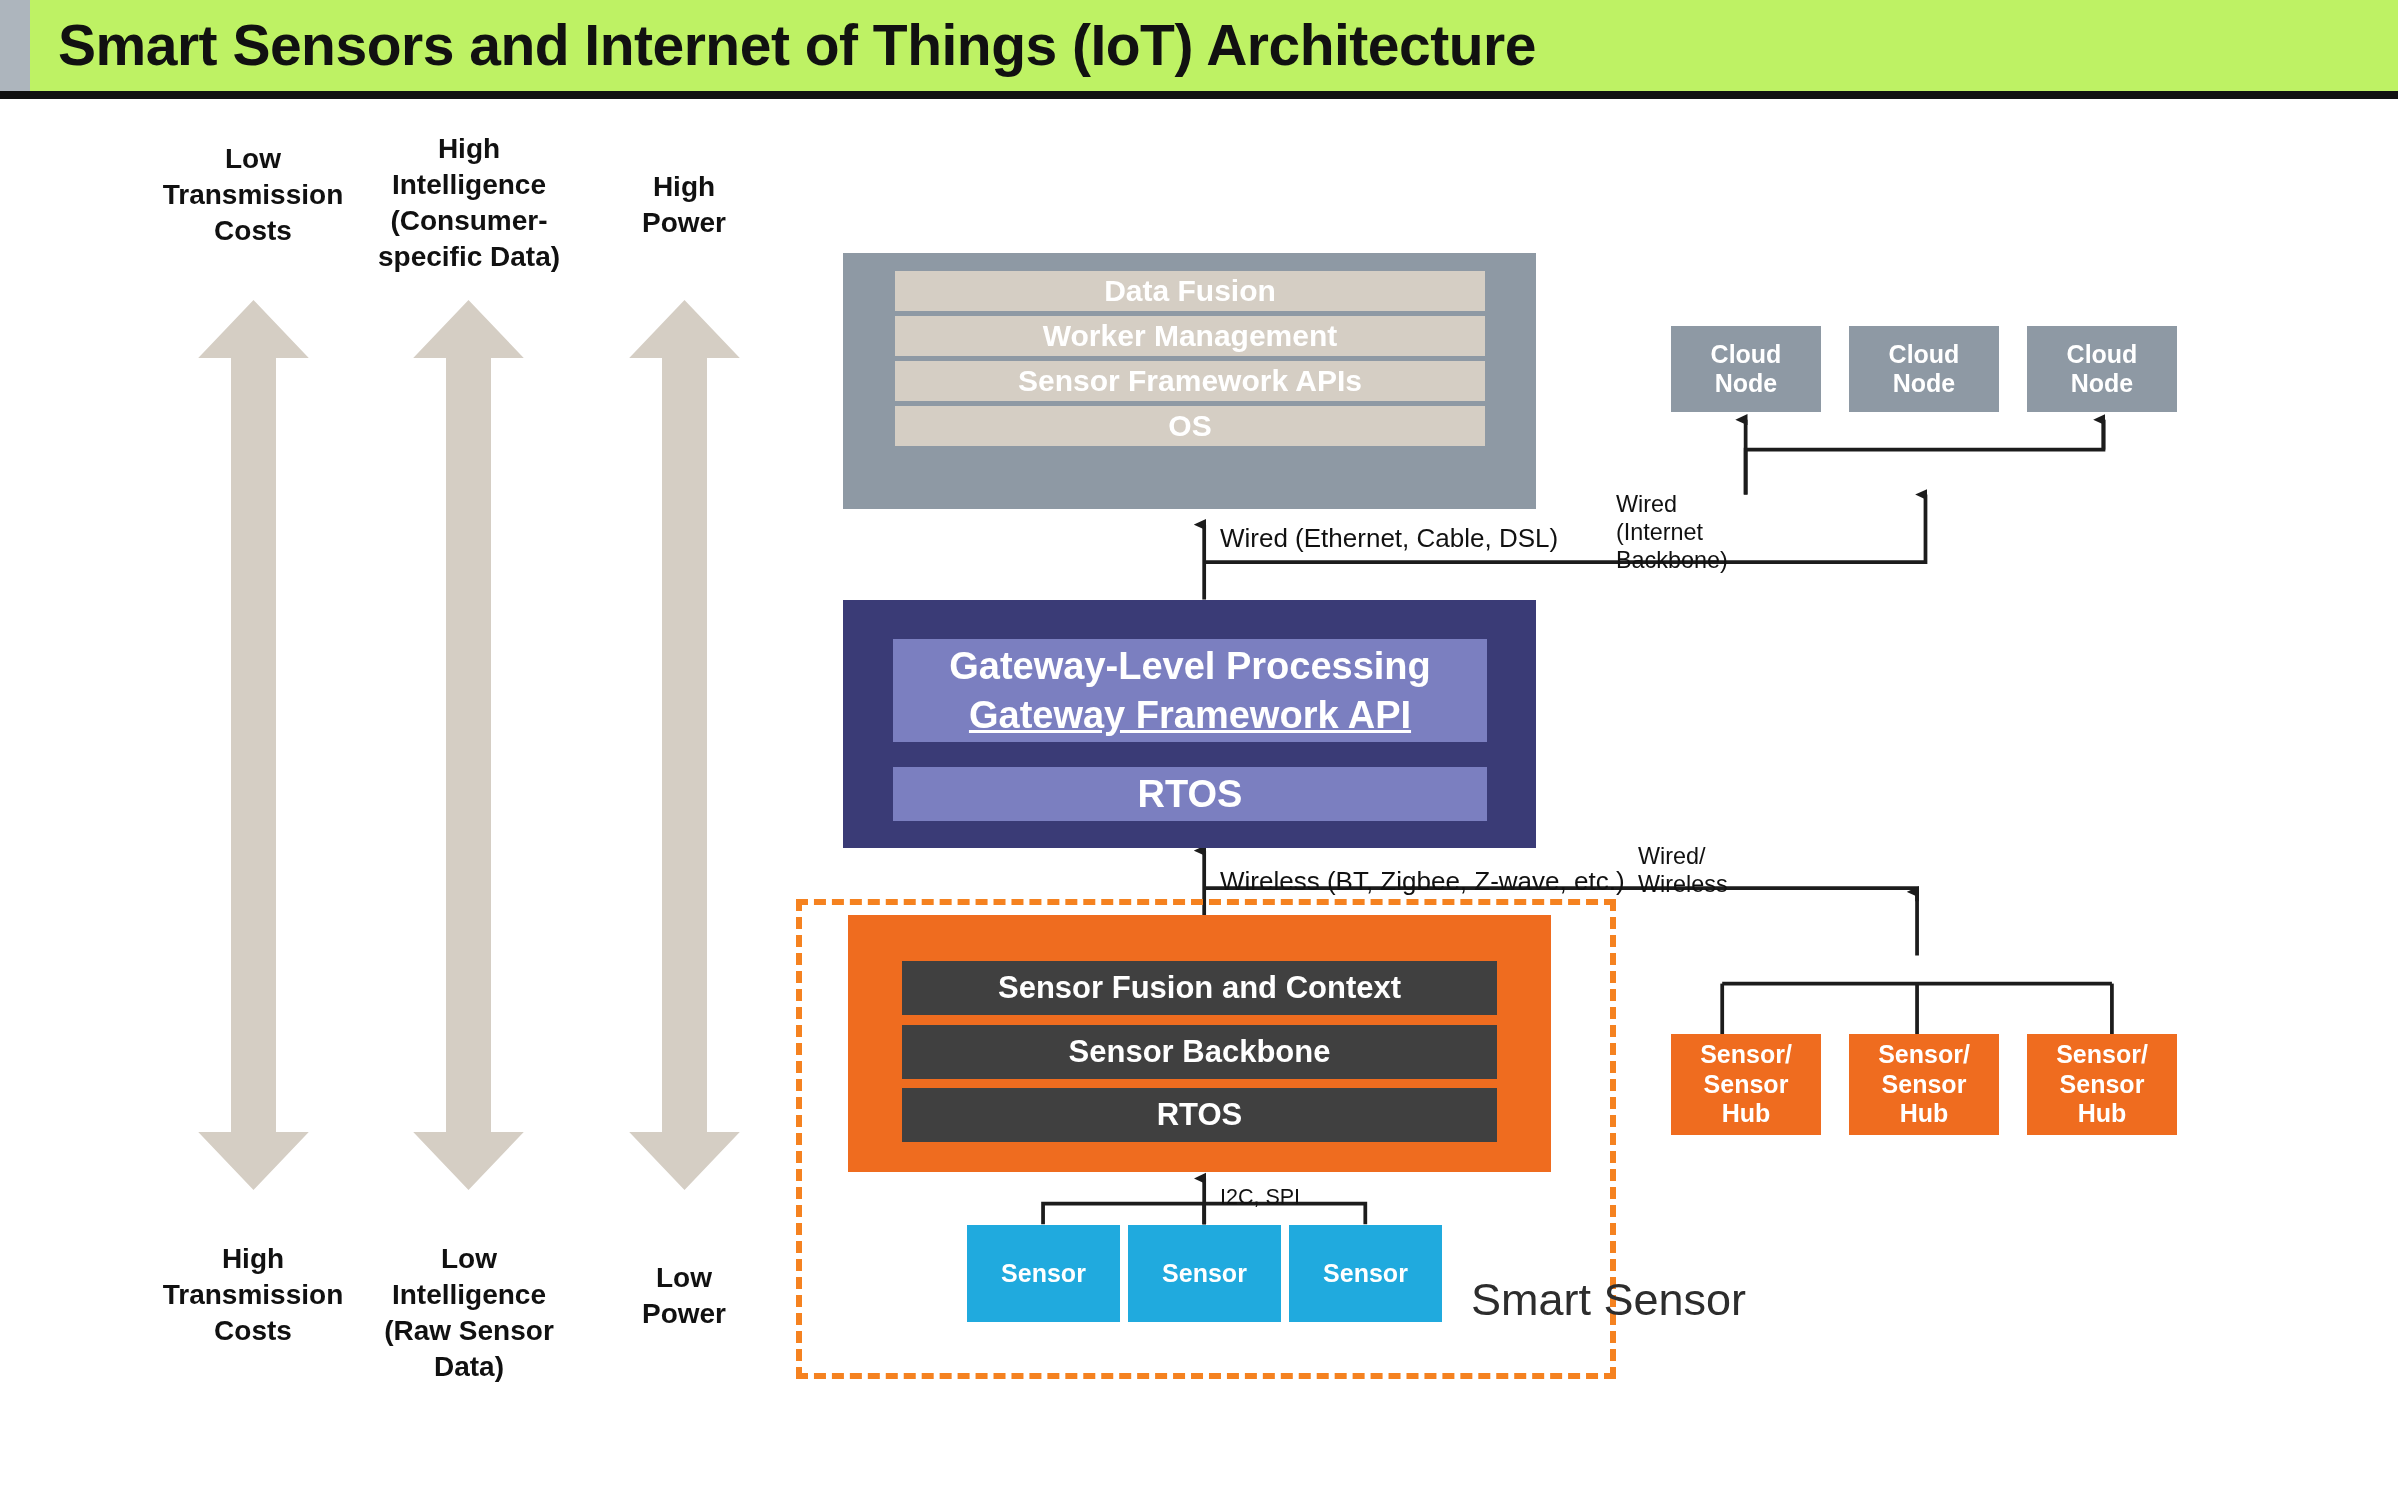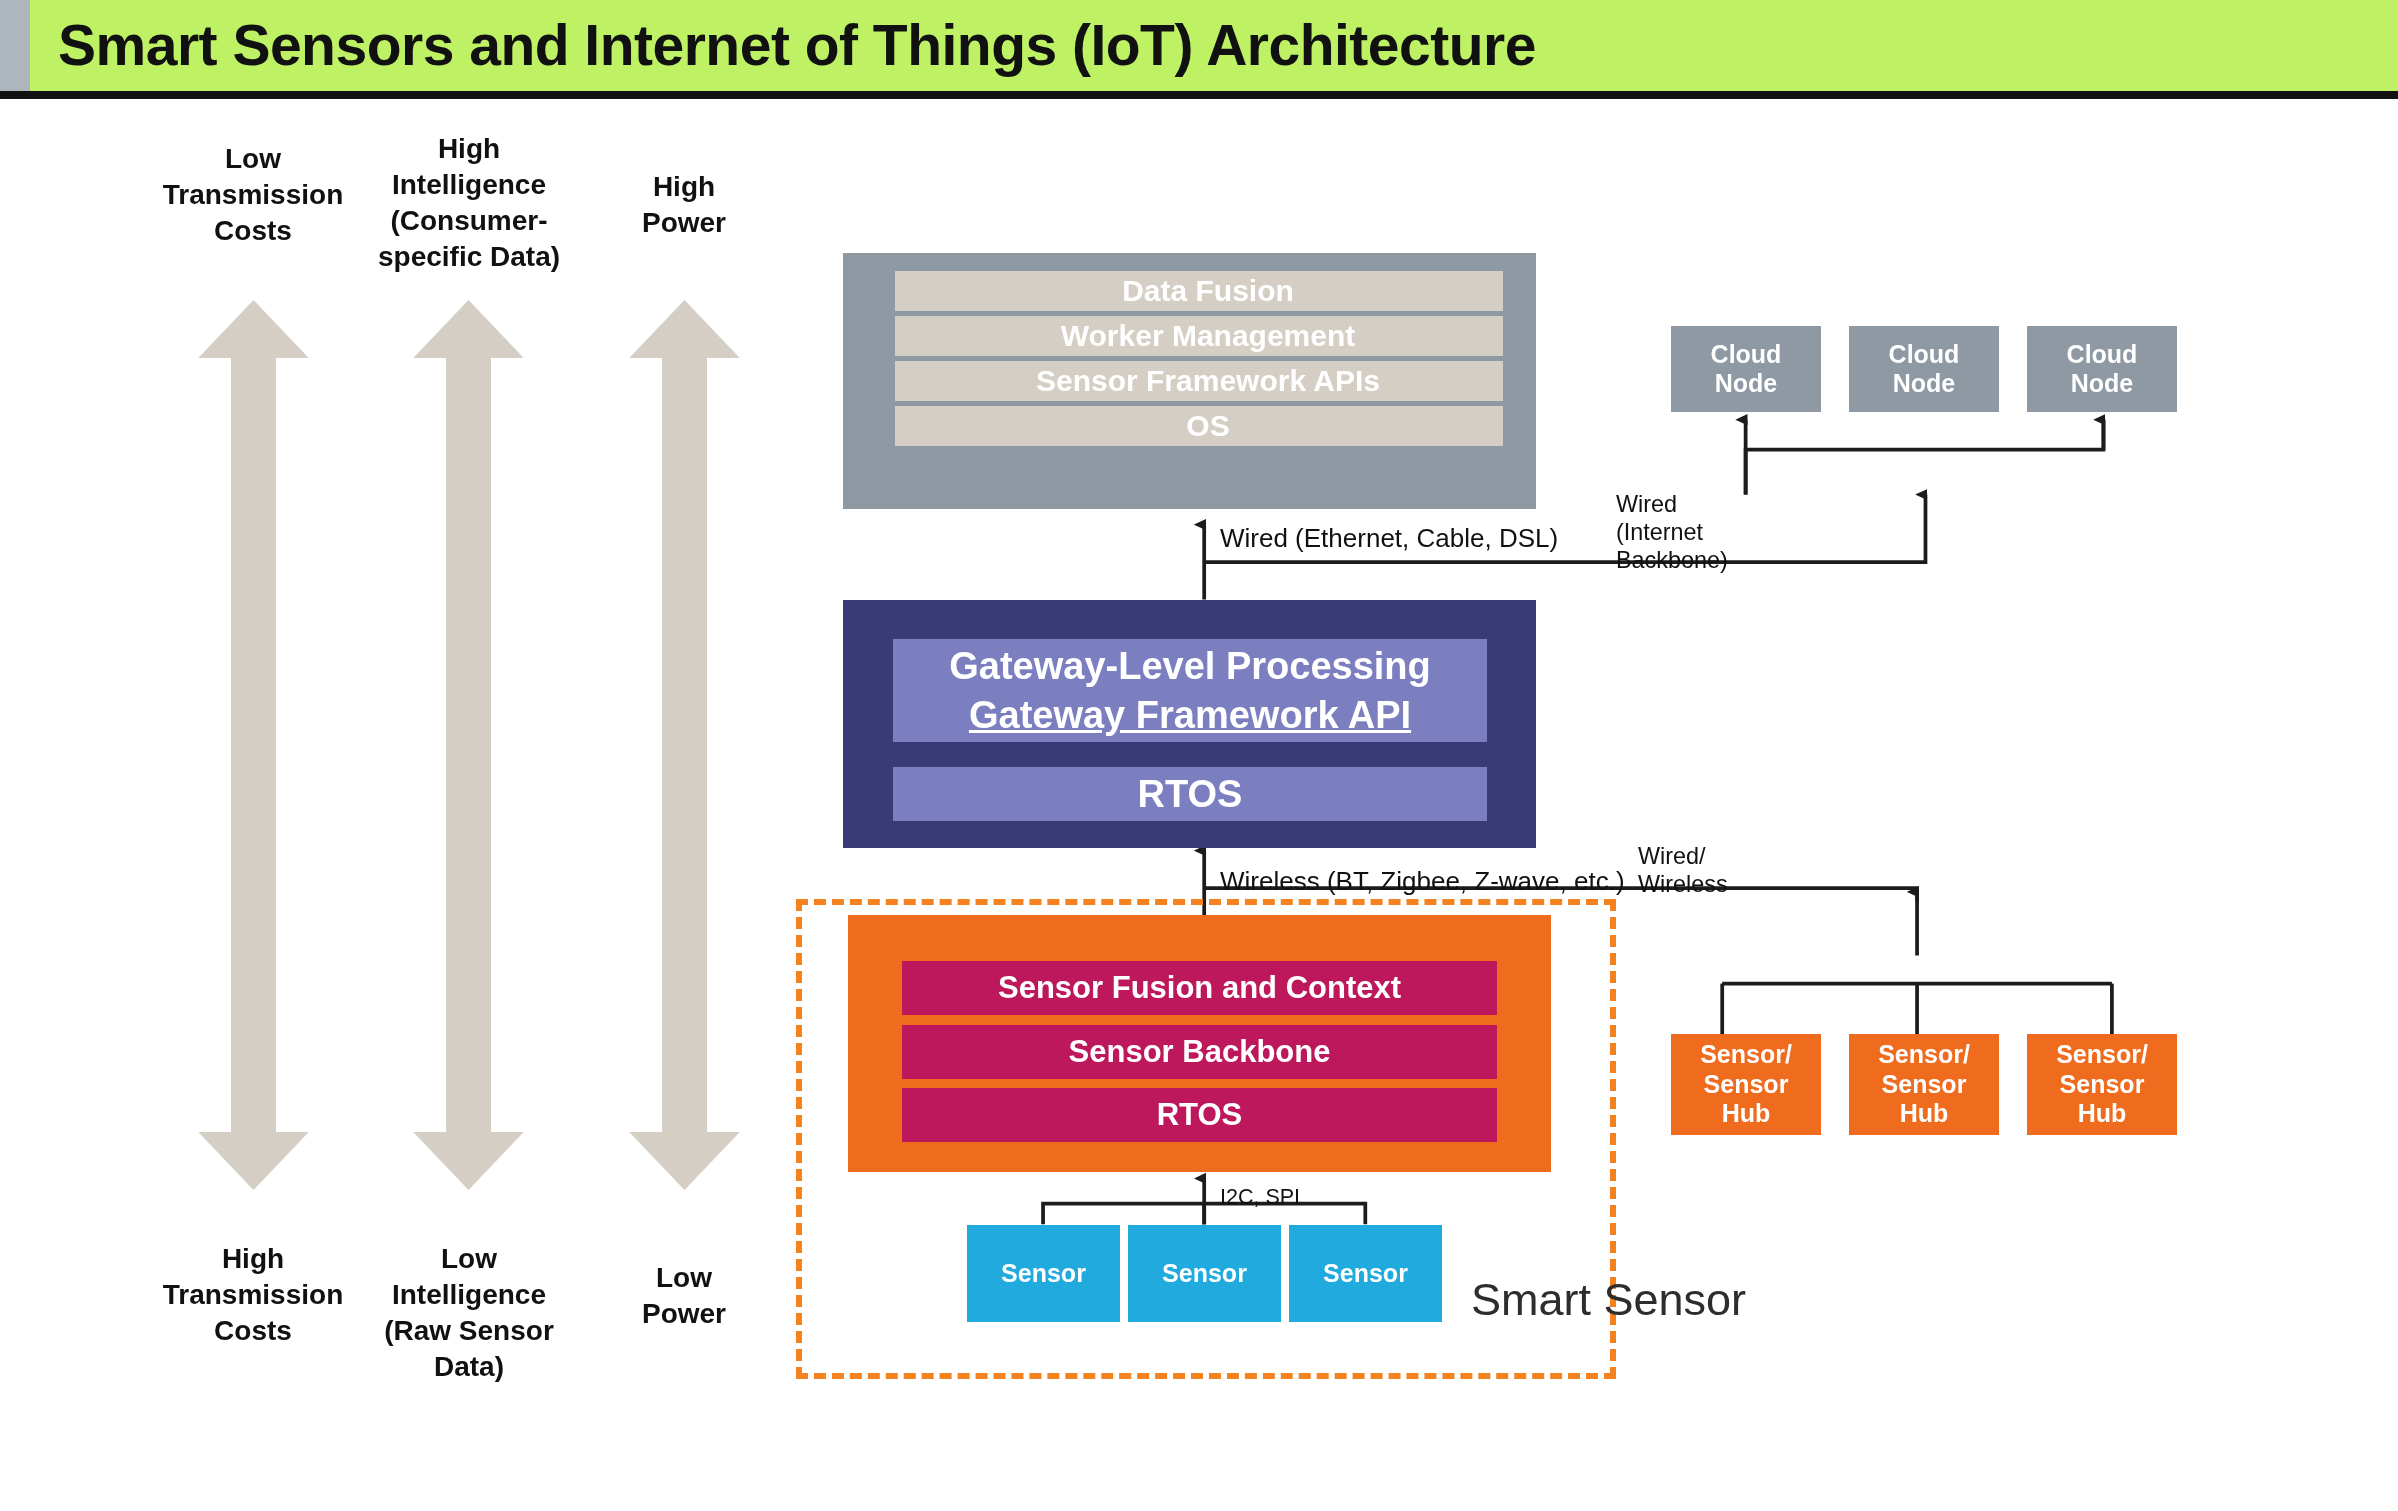--- a/index.html
+++ b/index.html
@@ -47,21 +47,21 @@
   
   #cloud-block{left:843px;top:253px;width:693px;height:256px;background:#8e99a4;}
   #cloud-block .band{background:#d5cec4;color:#ffffff;font-size:30px;}
 
   
   #gateway-block{left:843px;top:600px;width:693px;height:248px;background:#3a3b76;}
   #gateway-block .band{background:#7b7fc0;color:#ffffff;font-size:38px;}
 
   
   #sensor-block{left:848px;top:915px;width:703px;height:257px;background:#ef6c1f;}
-  #sensor-block .band{background:#be185d;color:#ffffff;font-size:31px;}
+  #sensor-block .band{background:#404040;color:#ffffff;font-size:31px;}
 
   
   #smart-sensor-boundary{
     position:absolute;left:796px;top:899px;width:808px;height:468px;
     border:6.6px dashed #f58220;background:transparent;
   }
   #smart-sensor-caption{
     position:absolute;left:1471px;top:1274px;
     font-size:45px;color:#2d2d2d;white-space:nowrap;
   }
@@ -172,21 +172,21 @@
   <path d="M1285,1307 L1285,1258" stroke="#1c1c1c" stroke-width="4" fill="none" marker-end="url(#ah)"></path>
   <path d="M1113,1307 L1113,1285 L1457,1285 L1457,1307" stroke="#1c1c1c" stroke-width="4" fill="none"></path>
   <path d="M1285,1307 L1285,1285" stroke="#1c1c1c" stroke-width="4" fill="none"></path>
 </svg>
 
 <div id="cloud-block" class="stack">
   <div class="band" style="top:18px;height:40px;">Data Fusion</div>
   <div class="band" style="top:63px;height:40px;">Worker Management</div>
   <div class="band" style="top:108px;height:40px;">Sensor Framework APIs</div>
   <div class="band" style="top:153px;height:40px;">OS</div>
-  <style>#cloud-block .band{left:52px;width:590px;padding-left:18px;}</style>
+  <style>#cloud-block .band{left:52px;width:590px;}</style>
 </div>
 
 <div id="gateway-block" class="stack">
   <div class="band" style="top:39px;height:54px;">Gateway-Level Processing</div>
   <div class="band" style="top:88px;height:54px;text-decoration:underline;">Gateway Framework API</div>
   <div class="band" style="top:167px;height:54px;">RTOS</div>
   <style>#gateway-block .band{left:50px;width:594px;}</style>
 </div>
 
 <div id="smart-sensor-boundary"></div>

